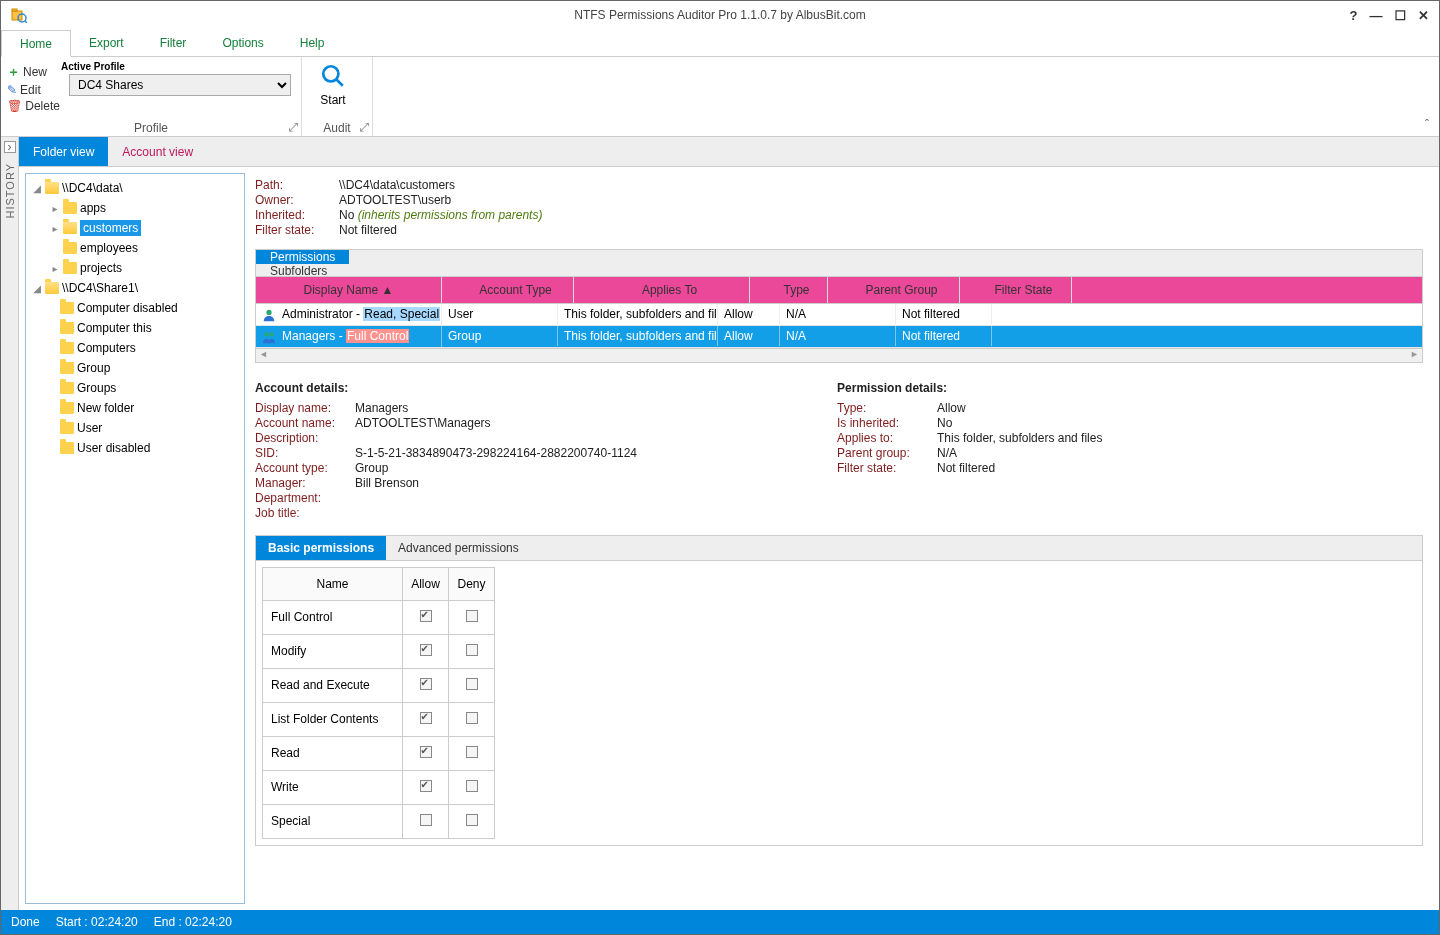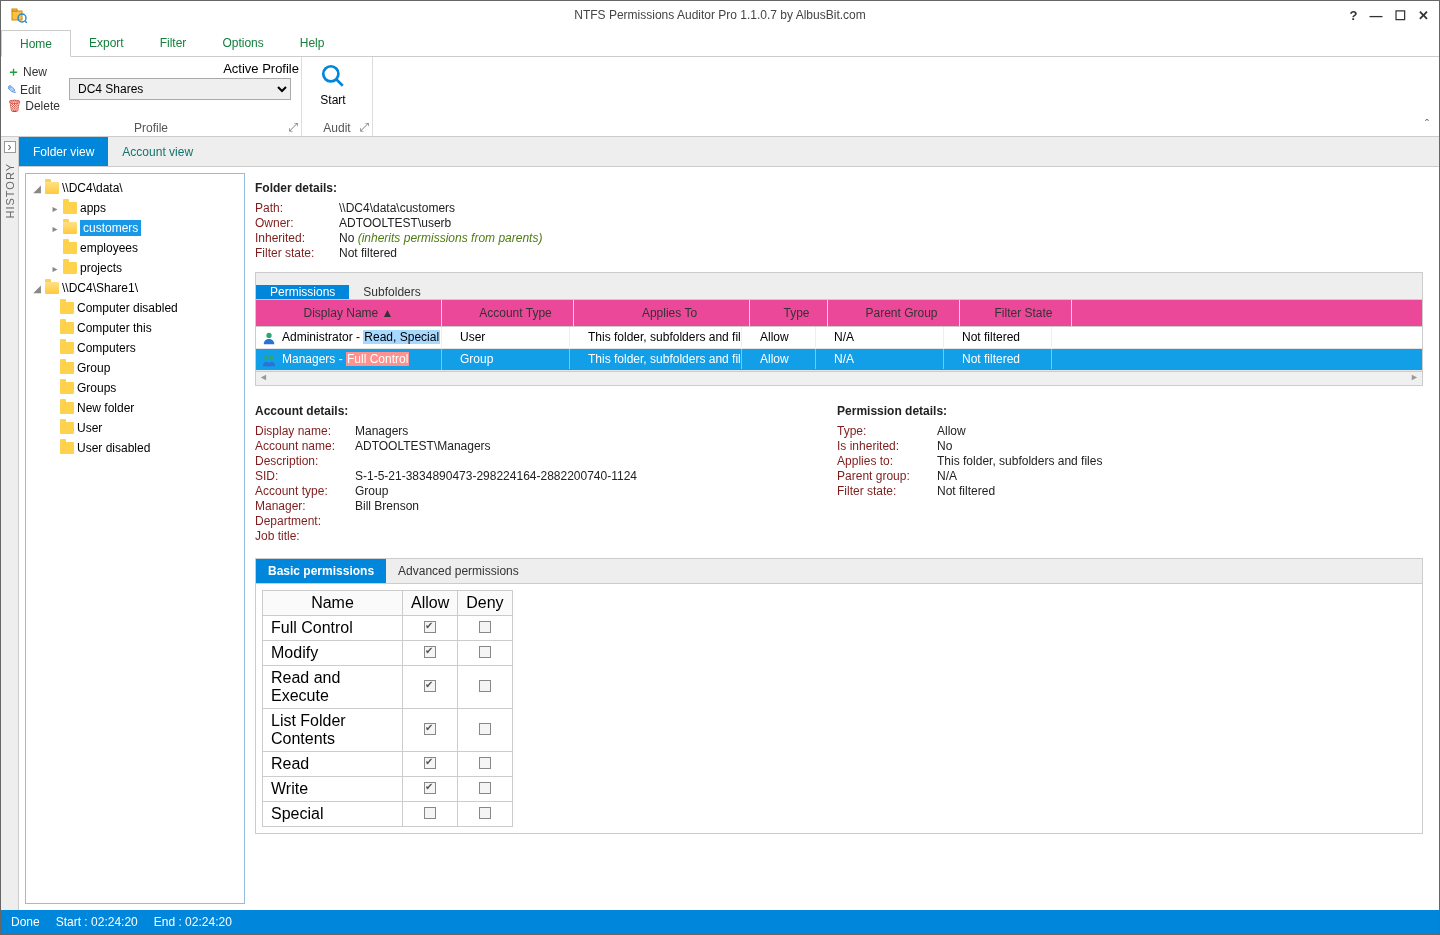--- a/index.html
+++ b/index.html
@@ -13,82 +13,82 @@
 
 .menubar { height: 28px; display: flex; align-items: stretch; border-bottom: 1px solid #ccc; background:#fff; }
 .menubar .menu-item { padding: 0 18px; display:flex; align-items:center; color: #15803d; cursor: pointer; }
 .menubar .menu-item.active { border: 1px solid #ccc; border-bottom: 1px solid #fff; position:relative; top:1px; background:#fff;}
 
 .ribbon { height: 80px; display: flex; border-bottom: 1px solid #ccc; background:#fff;}
 .ribbon-group { border-right: 1px solid #ddd; padding: 2px 4px; display: flex; flex-direction: column; position:relative;}
 .ribbon-profile-actions { width: 56px; display:flex; flex-direction:column; gap:2px; padding:4px 2px;}
 .ribbon-profile-actions .act { display:flex; align-items:center; gap:3px; cursor:pointer; color:#333; font-size:11px;}
 .ribbon-profile-main { width: 244px; display:flex; flex-direction:column;}
-.ribbon-profile-main .ap-label{ font-weight:normal; text-align:right; font-size:13px; padding:2px 0;}
+.ribbon-profile-main .ap-label{ font-weight:bold; text-align:left; font-size:10px; padding:2px 0;}
 .ribbon-profile-main select{ width: 222px; height:22px; border:1px solid #aaa; margin:0 8px; font-size:12px; padding:0 4px;}
 .ribbon-start { width: 54px; display:flex; flex-direction:column; align-items:center; justify-content:flex-start; padding-top:4px; cursor:pointer;}
 .ribbon-collapse{ margin-left:auto; width:24px; display:flex; align-items:flex-end; justify-content:center; padding-bottom:4px; color:#666;}
 .group-footer{position:absolute; bottom:1px; left:0; right:0; text-align:center; font-size:11px; color:#555;}
 .group-footer .dlg{position:absolute; right:3px; bottom:1px; color:#777;}
 
 .main { flex: 1; display: flex; overflow:hidden;}
 .history-strip { width: 18px; background: #eee; border-right: 1px solid #ccc; display:flex; flex-direction:column; align-items:center; padding-top:4px;}
 .history-strip .expand-btn{width:12px;height:12px;border:1px solid #999;background:#fff;display:flex;align-items:center;justify-content:center;font-size:8px;color:#666;cursor:pointer;}
 .history-strip .label{ writing-mode: vertical-rl; transform: rotate(180deg); margin-top:10px; color:#666; font-size:11px; letter-spacing:1px;}
 .content { flex:1; display:flex; flex-direction:column;}
 .viewtabs { height: 30px; background: #eee; border-bottom: 1px solid #ccc; display:flex; align-items:stretch;}
-.viewtabs .vtab{ padding:0 14px; display:flex; align-items:center; cursor:pointer; color:#0f766e;}
+.viewtabs .vtab{ padding:0 14px; display:flex; align-items:center; cursor:pointer; color:#be185d;}
 .viewtabs .vtab.active{ background:#0086db; color:#fff;}
 .body { flex:1; display:flex; overflow:hidden; padding:6px;}
 
 .tree-pane{ width:220px; border:1px solid #97bddb; background:#fff; overflow:auto; padding:4px 2px;}
 .tree-node{ display:flex; align-items:center; gap:3px; height:20px; padding-left:4px; white-space:nowrap; cursor:pointer;}
 .tree-node .tw{width:10px; text-align:center; color:#888; font-size:10px;}
 .tree-node.selected{ }
 .tree-node.selected .lbl{background:#1a98e8; color:#fff; padding:1px 3px;}
 .folder-icon{width:14px;height:12px;background:#ffd24d;border-radius:1px;position:relative;display:inline-block;}
 .folder-icon.open{background:linear-gradient(#ffe088,#ffca3a);}
 .folder-icon::before{content:"";position:absolute;top:-3px;left:0;width:6px;height:3px;background:#ffd24d;border-radius:1px 1px 0 0;}
 
 .details-pane{ flex:1; padding:4px 10px; overflow:auto;}
 .section-title{ font-weight:bold; margin:4px 0 6px 0; color:#222;}
 .kv{ display:flex; margin:1px 0; font-size:12px;}
 .kv .k{ width:84px; color:#7f1d1d;}
 .kv .v{ color:#222;text-align:center;}
 .kv .v .ital{font-style:italic; color:#4d7c0f;}
 
-.subtab-bar{ height:28px; background:#eee; border:1px solid #ccc; display:flex; align-items:flex-end; margin-top:12px;}
+.subtab-bar{ height:28px; background:#eee; border:1px solid #ccc; display:flex; align-items:flex-start; margin-top:12px;flex-direction:column;}
 .subtab-bar .stab{padding:0 14px; display:flex; align-items:center; cursor:pointer; color:#333;}
 .subtab-bar .stab.active{background:#0086db; color:#fff;}
 
 .perm-table{ border:1px solid #ccc; border-top:none; width:100%;}
 .perm-table .hdr{display:flex; background:#ec4899; border-bottom:1px solid #ccc;gap:16px;}
 .perm-table .hdr .hc{padding:6px 8px; border-right:1px solid #ddd; text-align:center; color:#333;}
-.perm-table .row{display:flex; border-bottom:1px solid #e4e4e4; align-items:center;gap:12px;}
+.perm-table .row{display:flex; border-bottom:1px solid #e4e4e4; align-items:center;}
 .perm-table .cell{padding:3px 6px; border-right:1px solid #eee; overflow:hidden; white-space:nowrap;}
 .perm-table .row.sel{background:#139fe8; color:#fff;}
 .perm-table .row.sel .cell{border-right-color:#7fc6ee;}
 .dn-col{width:186px;} .at-col{width:116px;} .ap-col{width:160px;} .tp-col{width:62px;} .pg-col{width:116px;} .fs-col{width:96px;}
 .user-icon{width:14px;height:14px;display:inline-block;margin-right:6px;vertical-align:middle;}
 .hl-read{background:#a7d8ff;padding:0 1px;}
 .hl-full{background:#ff918e;padding:0 1px;}
 .scroll-strip{height:14px;background:#f0f0f0;border:1px solid #ccc;border-top:none;position:relative;}
 .scroll-strip::before{content:"◄";position:absolute;left:3px;top:0;color:#999;font-size:9px;}
 .scroll-strip::after{content:"►";position:absolute;right:3px;top:0;color:#999;font-size:9px;}
 
 .lower-details{display:flex; gap:40px; margin-top:14px;}
 .lower-details .col{flex:0 0 auto;}
 .lower-details .kv .k{width:100px;}
 
 .perm-detail-tabs{height:26px; background:#eee; border:1px solid #ccc; display:flex; margin-top:14px;}
 .perm-detail-tabs .ptab{padding:0 12px; display:flex; align-items:center; cursor:pointer; color:#333;}
 .perm-detail-tabs .ptab.active{background:#0086db; color:#fff; font-weight:bold;}
 .basic-box{border:1px solid #ccc; border-top:none; padding:6px;}
 .basic-table{border-collapse:collapse;}
-.basic-table th,.basic-table td{border:1px solid #ccc; padding:3px 8px; font-size:16px; text-align:left;}
+.basic-table th,.basic-table td{border:1px solid #ccc; padding:9px 8px; font-size:12px; text-align:left;}
 .basic-table th{background:#fafafa; font-weight:normal; text-align:center;}
 .basic-table td.c{ text-align:center;}
 .cb{width:12px;height:12px;border:1px solid #888;display:inline-block;background:#f5f5f5;position:relative;}
 .cb.ck::after{content:"✔";position:absolute;top:-2px;left:0;font-size:10px;color:#555;}
 
 .statusbar{height:24px;background:#0086db;color:#fff;display:flex;align-items:center;padding:0 10px;gap:16px;font-size:12px;}
 </style>
 </head>
 <body>
 
@@ -228,21 +228,20 @@
             <span class="folder-icon"></span>
             <span class="lbl">User</span>
           </div>
         <div class="tree-node" style="padding-left:32px">
             <span class="folder-icon"></span>
             <span class="lbl">User disabled</span>
           </div>
       </div>
 
       <div class="details-pane">
-        <div class="section-title">Folder details:</div>
         <div class="kv">
             <span class="k">Path:</span>
             <span class="v">\\DC4\data\customers</span>
           </div>
         <div class="kv">
             <span class="k">Owner:</span>
             <span class="v">ADTOOLTEST\userb</span>
           </div>
         <div class="kv">
             <span class="k">Inherited:</span>

